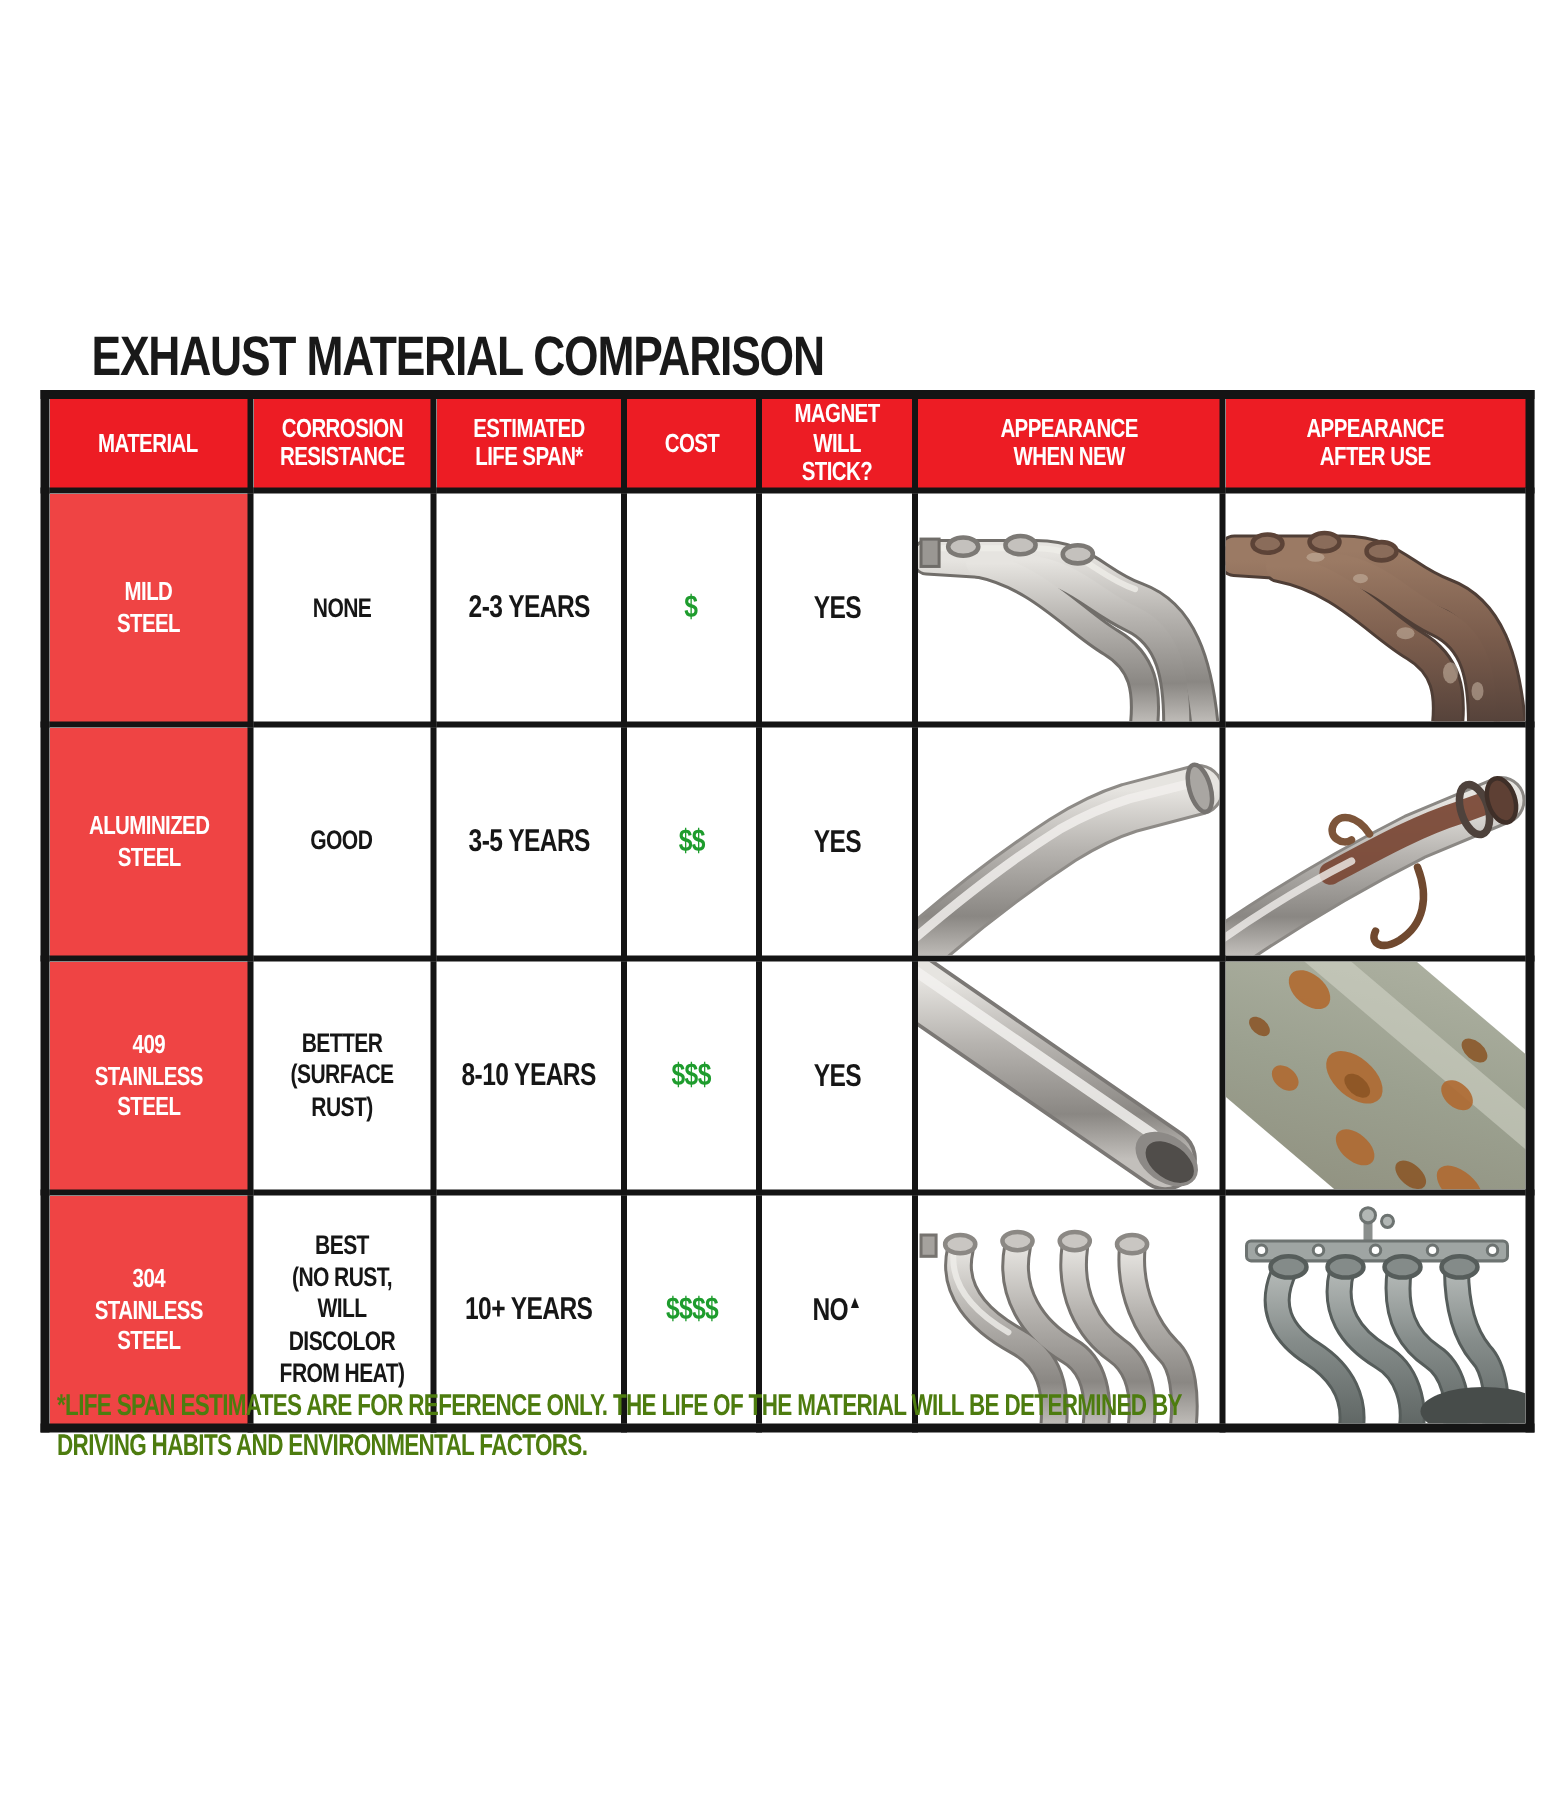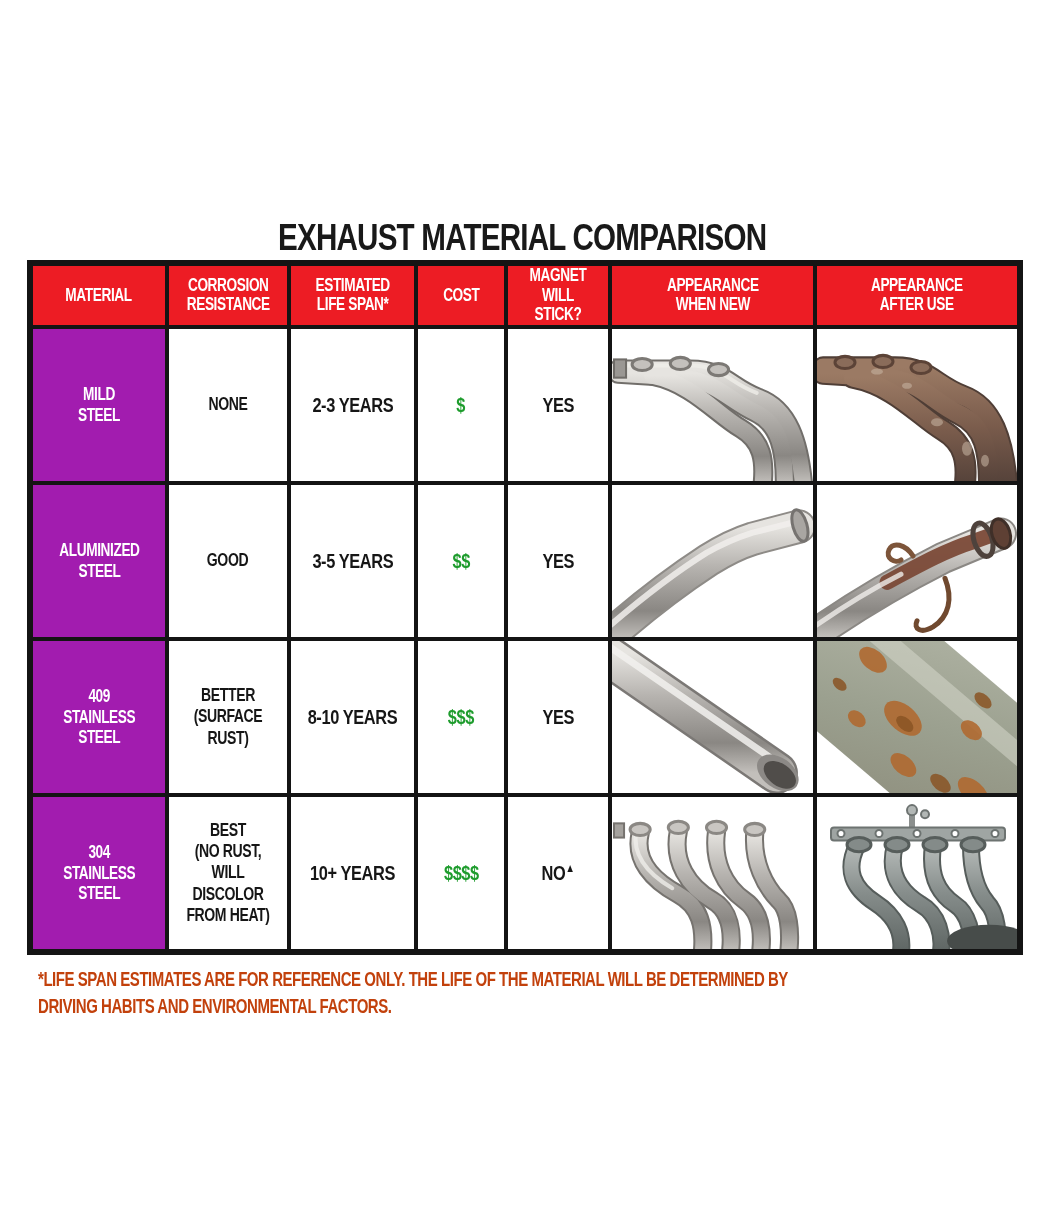--- a/index.html
+++ b/index.html
@@ -1,40 +1,40 @@
 <!DOCTYPE html>
 <html><head>
 <meta charset="utf-8">
 <style>
   html,body{margin:0;padding:0;}
   .page{position:relative;width:1044px;height:1213px;background:#ffffff;overflow:hidden;
         font-family:"Liberation Sans",sans-serif;}
   .cond{display:inline-block;transform:scaleX(0.78);transform-origin:center;
         white-space:pre-line;letter-spacing:-0.5px;font-weight:700;}
-  .title{position:absolute;top:219px;left:0;width:100%;text-align:center;
+  .title{position:absolute;top:219px;left:0;width:100%;text-align:left;
          font-size:37px;font-weight:700;color:#191919;line-height:1;}
   .title .cond{transform:scaleX(0.80);letter-spacing:-1px;}
   table.cmp{position:absolute;left:27px;top:260px;width:990px;height:695px;
             border-collapse:collapse;table-layout:fixed;background:#ffffff;
             border:6px solid #141414;}
   table.cmp th,table.cmp td{border:4px solid #141414;padding:0;text-align:center;
             vertical-align:middle;overflow:hidden;}
   th.hdr{background:#ED1C24;color:#ffffff;height:55px;}
   th.hdr .cond{font-size:17.5px;line-height:1.12;}
-  td.material{background:#a21caf;color:#ffffff;}
+  td.material{background:#ef4444;color:#ffffff;}
   td.material .cond{font-size:17.5px;line-height:1.18;}
   td.corr .cond{font-size:18px;line-height:1.18;color:#161616;}
   td.val .cond{font-size:21px;color:#161616;}
   td.cost .cond{font-size:21px;color:#1E9C2D;}
   td.magnet .cond{font-size:21px;color:#161616;}
   td.magnet sup{font-size:12px;vertical-align:super;}
   tr.datarow{height:152px;}
   td.photo{padding:0;background:#ffffff;}
   td.photo svg{display:block;width:100%;height:100%;}
-  .foot{position:absolute;left:38px;top:966px;color:#c2410c;}
+  .foot{position:absolute;left:38px;top:924px;color:#4d7c0f;}
   .footline{font-size:20px;font-weight:700;line-height:27px;}
   .footline .cond{transform:scaleX(0.75);transform-origin:left;letter-spacing:-0.6px;}
 </style>
 </head>
 <body>
 
 <div class="page">
 
   <svg width="0" height="0" style="position:absolute">
     <defs>

